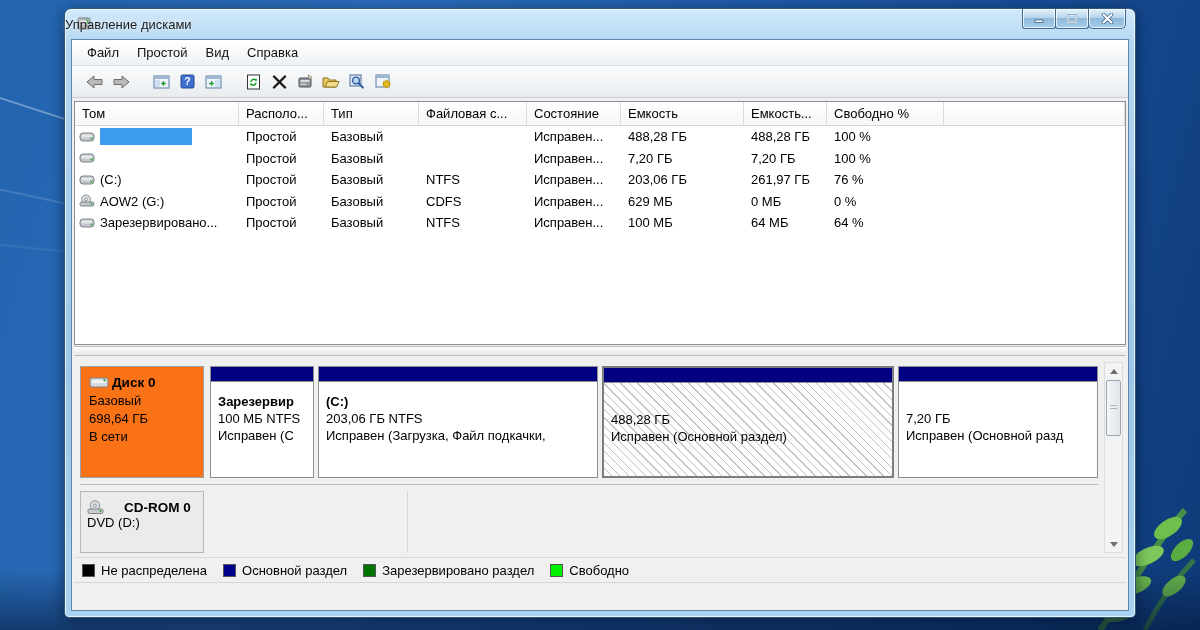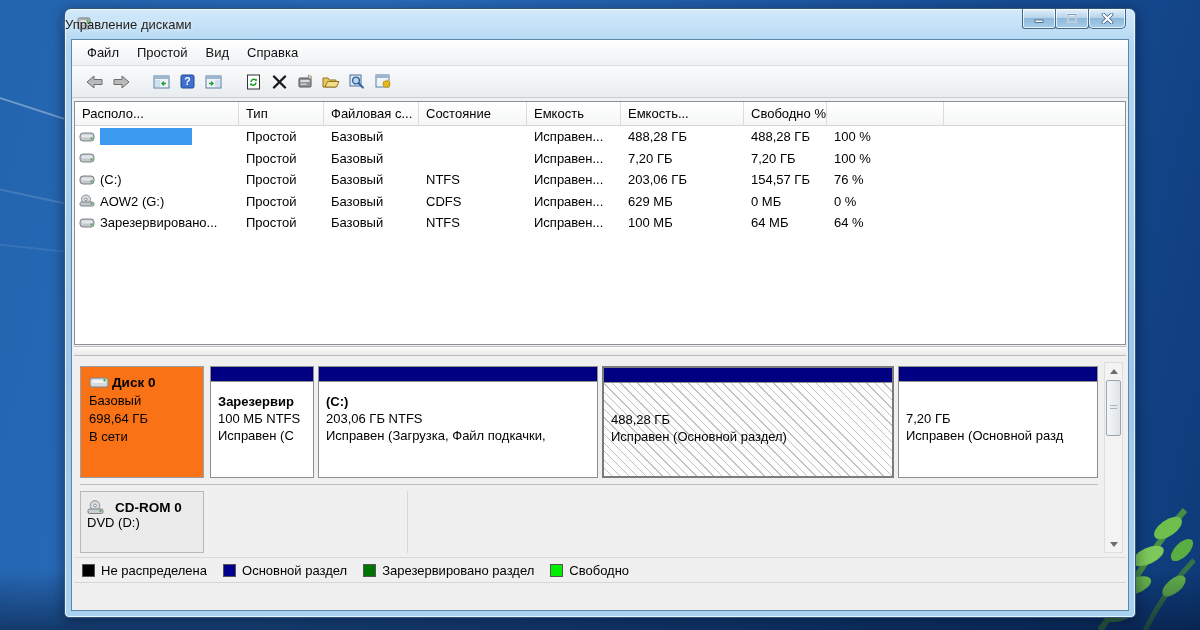--- a/index.html
+++ b/index.html
@@ -84,21 +84,21 @@
   .part-body { flex:1; padding:11px 7px; overflow:hidden; white-space:nowrap; line-height:17px; }
   .part-title { font-weight:bold; }
   .part.hatched { border:2px solid #7c7c7c; }
   .part.hatched .part-body { background:
       repeating-linear-gradient(45deg, rgba(255,255,255,0) 0 5px, #c2c2c2 5px 6px), #fdfdfd; }
   .p1 { width:104px; } .p2 { width:280px; } .p3 { width:292px; } .p4 { flex:1; }
 
   .cdrom-row { position:absolute; left:6px; top:126px; bottom:0; right:28px; border-top:1px solid #bdbdbd; }
   .cdrom-label { position:absolute; left:0; top:6px; bottom:4px; width:124px; background:#ebebeb;
     border:1px solid #b5b9bd; padding:8px 6px 0 6px; }
-  .cdrom-label .dl-title { font-weight:bold; font-size:13.5px; display:flex; align-items:center; gap:10px; }
+  .cdrom-label .dl-title { font-weight:bold; font-size:13.5px; display:flex; align-items:center; gap:19px; }
   .cdrom-divider { position:absolute; left:327px; top:6px; bottom:4px; width:1px; background:#d8d8d8; }
 
   
   .vscroll { position:absolute; right:3px; top:4px; bottom:4px; width:19px;
     background:#f3f3f3; border:1px solid #dedede; display:flex; flex-direction:column; align-items:center; }
   .vs-btn { width:17px; height:16px; display:flex; align-items:center; justify-content:center; }
   .vs-arrow-up { width:0; height:0; border-left:4px solid transparent; border-right:4px solid transparent;
     border-bottom:5px solid #6d6d6d; }
   .vs-arrow-down { width:0; height:0; border-left:4px solid transparent; border-right:4px solid transparent;
     border-top:5px solid #6d6d6d; }
@@ -251,20 +251,21 @@
               <circle cx="11.5" cy="10" r="1.2" fill="#fff"></circle>
               <path d="M11.5 5.8 L11.5 14.2 M7.3 10 L15.7 10 M8.6 7 L14.4 13 M14.4 7 L8.6 13" stroke="#e3b81f" stroke-width="1.3"></path>
             </svg>
         </div>
       </div>
 
       <div class="client">
 
         <div class="volume-list">
           <div class="vl-header">
+            <div class="vl-h">Том</div>
             <div class="vl-h">Располо...</div>
             <div class="vl-h">Тип</div>
             <div class="vl-h">Файловая с...</div>
             <div class="vl-h">Состояние</div>
             <div class="vl-h">Емкость</div>
             <div class="vl-h">Емкость...</div>
             <div class="vl-h">Свободно %</div>
             <div class="vl-h"></div>
           </div>
           <div class="vl-body">
@@ -314,21 +315,21 @@
                     <rect x="2.5" y="4.5" width="11" height="3" rx="1.5" fill="#e4e7ea"></rect>
                     <rect x="11.5" y="7.5" width="2" height="2" fill="#3fae4a"></rect>
                   </svg>
                 <span>(C:)</span>
               </div>
               <div class="vl-cell">Простой</div>
               <div class="vl-cell">Базовый</div>
               <div class="vl-cell">NTFS</div>
               <div class="vl-cell">Исправен...</div>
               <div class="vl-cell">203,06 ГБ</div>
-              <div class="vl-cell">154,57 ГБ</div>
+              <div class="vl-cell">261,97 ГБ</div>
               <div class="vl-cell">76 %</div>
               <div class="vl-cell"></div>
             </div>
 
             <div class="vl-row">
               <div class="vl-cell vl-name">
                 <svg class="vicon" viewBox="0 0 17 14">
                     <circle cx="7" cy="5.5" r="4.5" fill="#d9dde0" stroke="#8a9095"></circle>
                     <circle cx="7" cy="5.5" r="1.3" fill="#fff" stroke="#8a9095"></circle>
                     <rect x="1" y="8" width="14" height="4" rx="1.5" fill="#c3c7cb" stroke="#7d8287"></rect>

